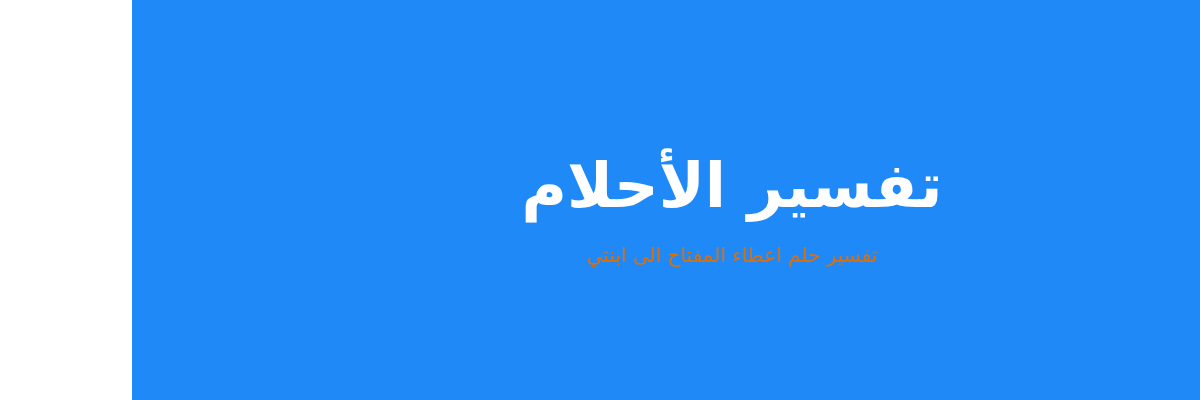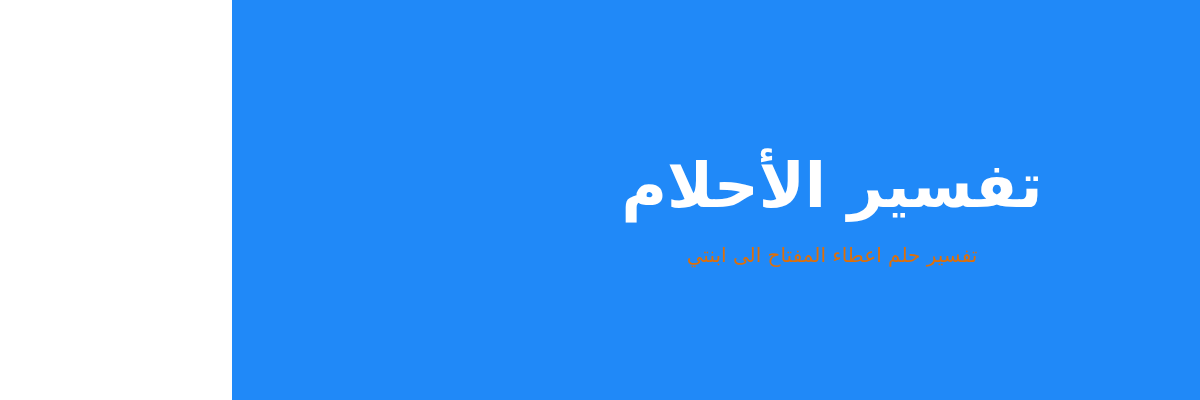--- a/index.html
+++ b/index.html
@@ -10,21 +10,21 @@
 
   body {
     width: 1200px;
     height: 400px;
     overflow: hidden;
     font-family: "DejaVu Sans", "Liberation Sans", sans-serif;
   }
 
   .banner {
     position: relative;
-    width: 968px;
+    width: 1068px;
     height: 400px;
     box-sizing: border-box;
     display: flex;
     flex-direction: column;
     align-items: center;
     justify-content: flex-start;
     background-color: #2089f8;
     overflow: hidden;
   }
 

